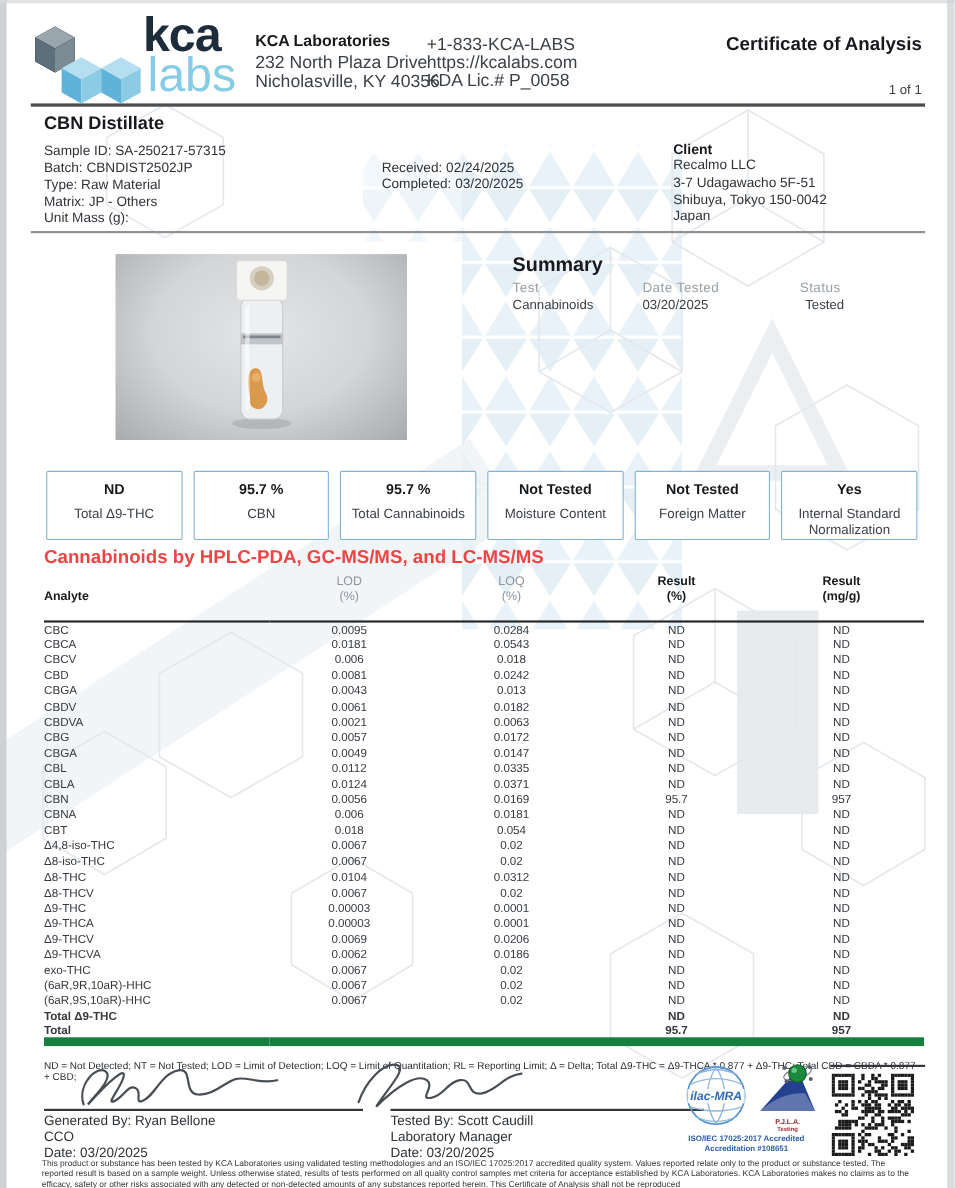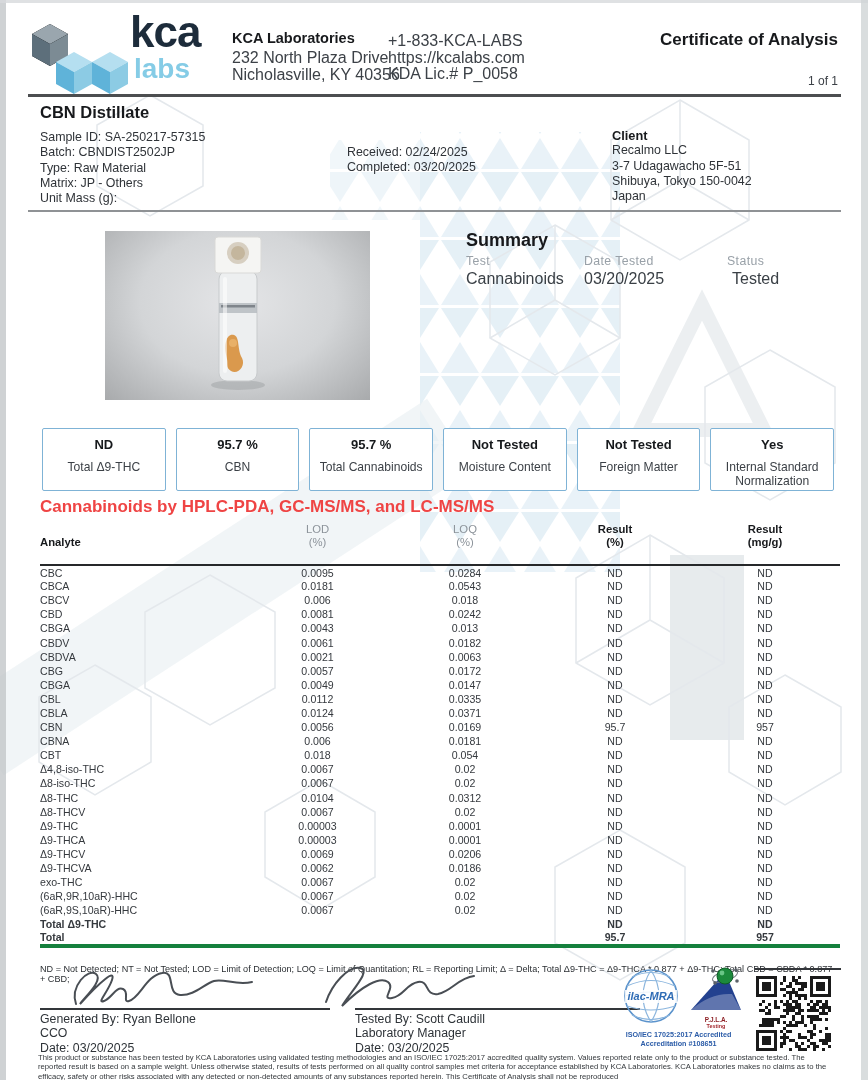--- a/index.html
+++ b/index.html
@@ -10,62 +10,62 @@
   .wm { position:absolute; inset:0; z-index:0; pointer-events:none; }
   .content { position:absolute; inset:0; z-index:1; }
 
   
   .edge-left { left:0; top:0; width:6px; height:1080px; background:#bfc3c6; opacity:.75; }
   .edge-top { left:0; top:0; width:868px; height:3px; background:#d7dadc; opacity:.8; }
   .edge-right { right:0; top:0; width:7px; height:1080px; background:#d0d4d6; opacity:.8; }
 
   
   .logo-kca { font-weight:bold; font-size:44px; letter-spacing:-1px; color:#1d2c3b; line-height:36px; }
-  .logo-labs { font-weight:bold; font-size:28px; letter-spacing:0px; color:#85ccе6; color:#85cce6; line-height:34px; }
+  .logo-labs { font-weight:normal; font-size:44px; letter-spacing:0px; color:#85ccе6; color:#85cce6; line-height:34px; }
   .co-name { font-weight:bold; font-size:14.5px; color:#17191c; margin-bottom:4px; }
   .co-line { font-size:16px; color:#3c4147; line-height:16.5px; }
   .coa-title { font-weight:bold; font-size:17px; color:#17191c; text-align:right; }
   .page-num { font-size:12px; color:#3c4147; text-align:right; }
   .rule1 { left:28px; width:813px; top:94px; height:2.5px; background:#4c4e50; }
   .rule2 { left:28px; width:813px; top:210px; height:1.8px; background:#8f9295; }
 
   .product-title { font-weight:bold; font-size:16.5px; color:#17191c; }
   .info-line { font-size:12.4px; color:#2f3338; line-height:15.3px; }
   .client-label { font-weight:bold; font-size:12.8px; color:#17191c; line-height:15.3px; }
 
   
   .photo { left:105px; top:231px; width:265px; height:169px;
            background: radial-gradient(ellipse at 50% 42%, #e4e5e7 0%, #d3d5d7 52%, #a8aaac 100%); }
   .photo svg { display:block; margin:4px auto 0; }
 
   
   .sum-title { font-weight:bold; font-size:18px; color:#17191c; }
   .sum-label { font-size:12.3px; color:#99a1a8; letter-spacing:.4px; }
-  .sum-value { font-size:16px; color:#3a4046; margin-top:2px; }
+  .sum-value { font-size:12px; color:#3a4046; margin-top:2px; }
 
   
   .boxes { left:42px; top:428px; width:792px; height:63px; display:flex; gap:10px; }
   .rbox { flex:1; border:1.6px solid #7fb3d6; border-radius:2px; background:#fff; text-align:center; }
   .rbox .val { font-weight:bold; font-size:13px; color:#16191c; margin-top:8px; }
   .rbox .lbl { font-size:12.1px; color:#3c4147; margin-top:9px; line-height:13.5px; padding:0 4px; }
 
   .section-title { font-weight:bold; font-size:17px; color:#ef4444; }
 
   
   table.cann { border-collapse:collapse; width:800px; table-layout:fixed; }
   table.cann thead td { font-size:11.3px; vertical-align:bottom; padding-bottom:16px; line-height:12.5px; }
   .h-gray { color:#8d949b; }
   .h-bold { font-weight:bold; color:#17191c; }
   table.cann thead tr { border-bottom:2px solid #26282a; }
   table.cann tbody td { font-size:10.6px; height:14.1px; color:#35393e; white-space:nowrap; }
   td.a { text-align:left; }
   td.c { text-align:center; }
   td.gray { color:#a9aeb4; }
   tr.bold-row td { font-weight:bold; color:#141619; }
-  table.cann tbody tr:last-child { border-bottom:4px solid #15803d; }
+  table.cann tbody tr:last-child { border-bottom:8px solid #15803d; }
   .footnote { font-size:9.1px; color:#2b2f33; }
 
   
   .sig-rule { height:1.6px; background:#33363a; }
   .sig-text { text-align:left; font-size:12.3px; color:#2e3338; line-height:14.4px; }
   .accr-text { text-align:center; font-size:7.2px; font-weight:bold; color:#2b5ca8; line-height:9px; }
   .pjla-name { text-align:center; font-size:6.4px; font-weight:bold; color:#8d1f24; line-height:7px; }
   .pjla-sub  { text-align:center; font-size:5.4px; font-weight:bold; color:#a3282e; line-height:7px; }
   .disclaimer { font-size:7.7px; color:#33373b; line-height:9.4px; }
 </style>

